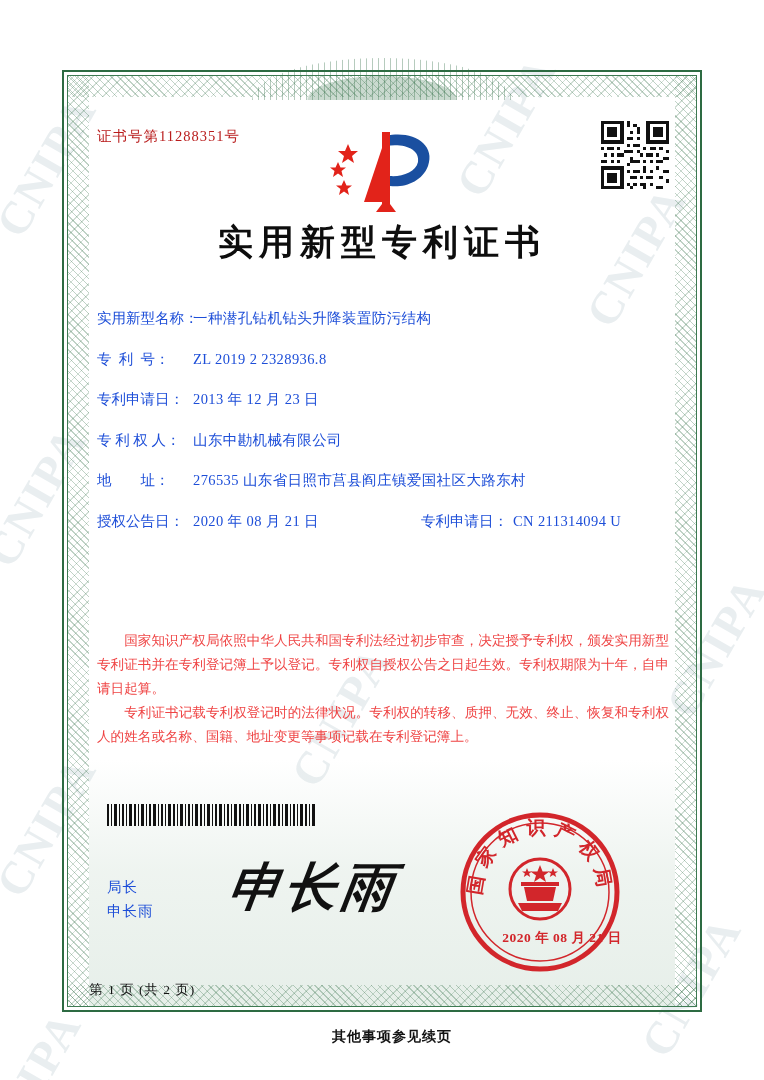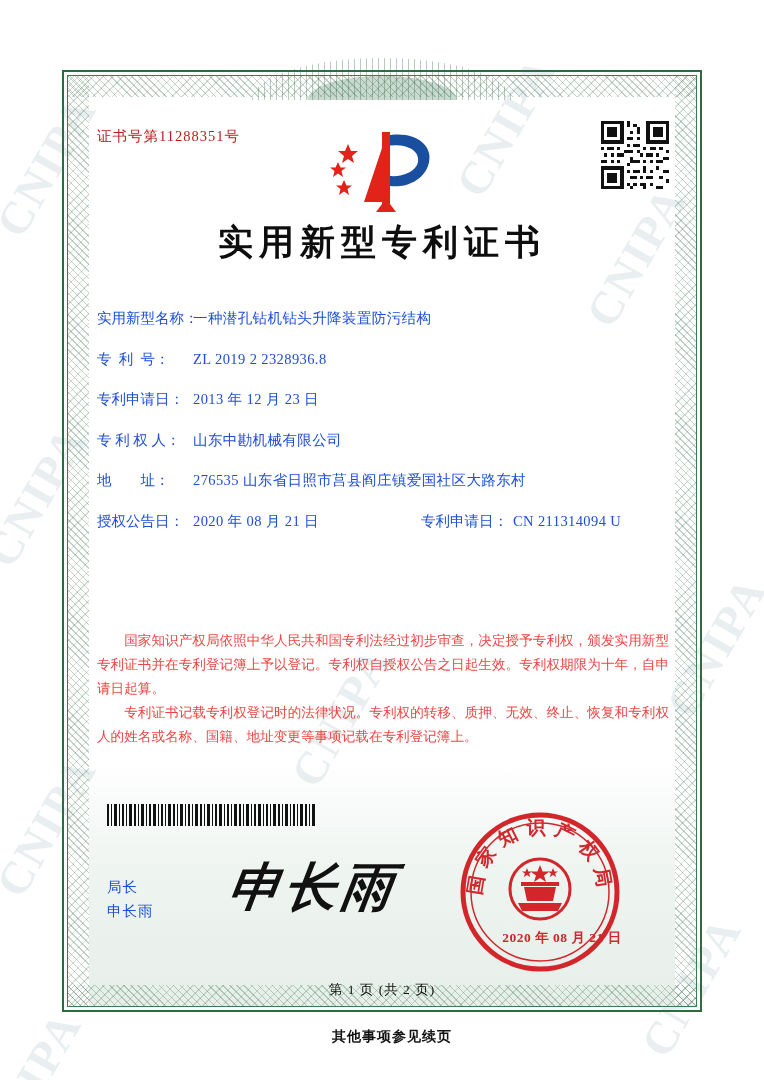--- a/index.html
+++ b/index.html
@@ -230,21 +230,21 @@
     font-size: 13.5px;
     letter-spacing: .5px;
     font-weight: 700;
   }
 
   .page-num {
     position: absolute;
     left: 0;
     right: 0;
     top: 884px;
-    text-align: center;
+    text-align: left;
     font-size: 13.5px;
     color: #141414;
     letter-spacing: 1px;
   }
 
   .footer-note {
     position: absolute;
     left: 0;
     right: 0;
     top: 1028px;

